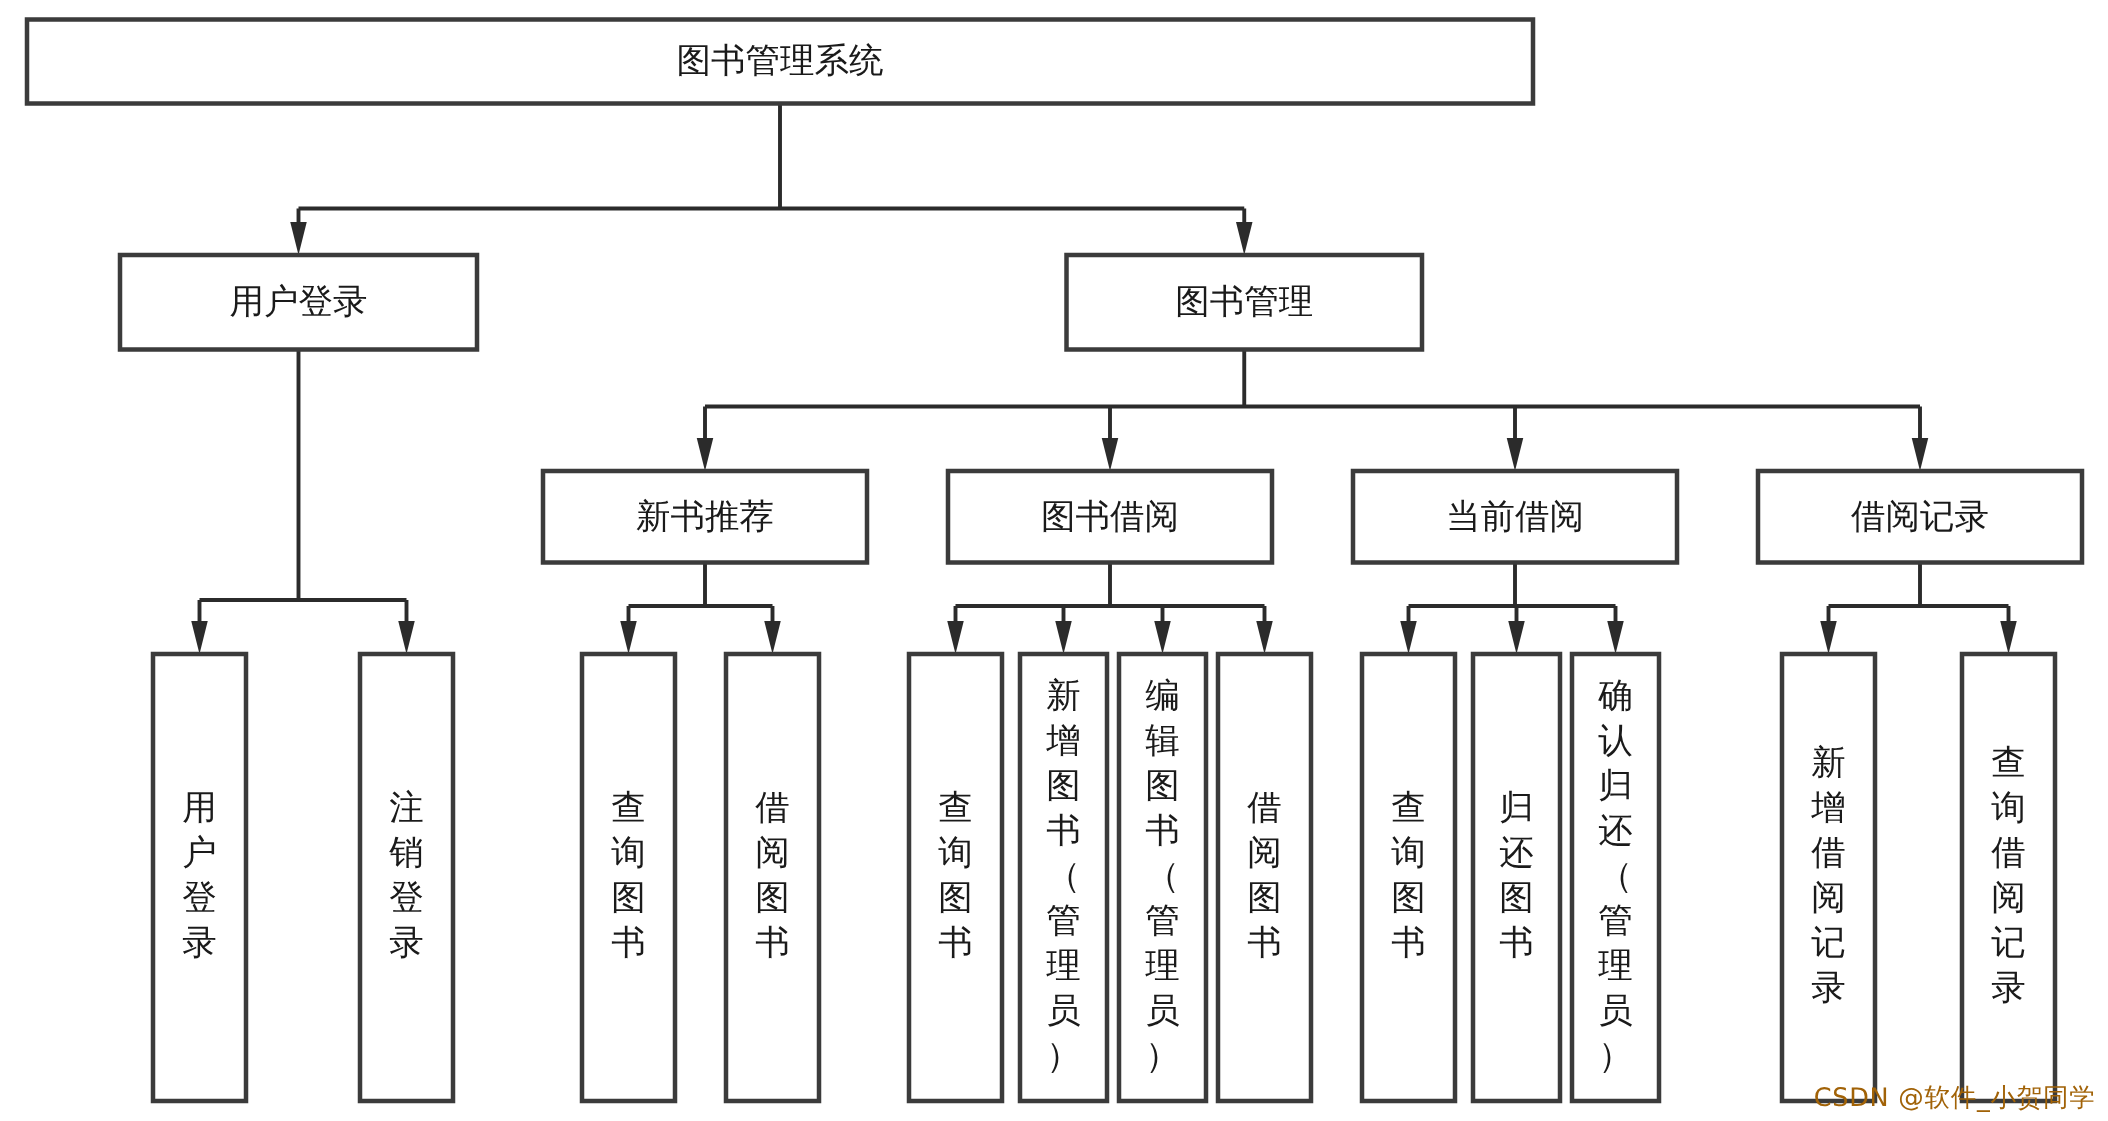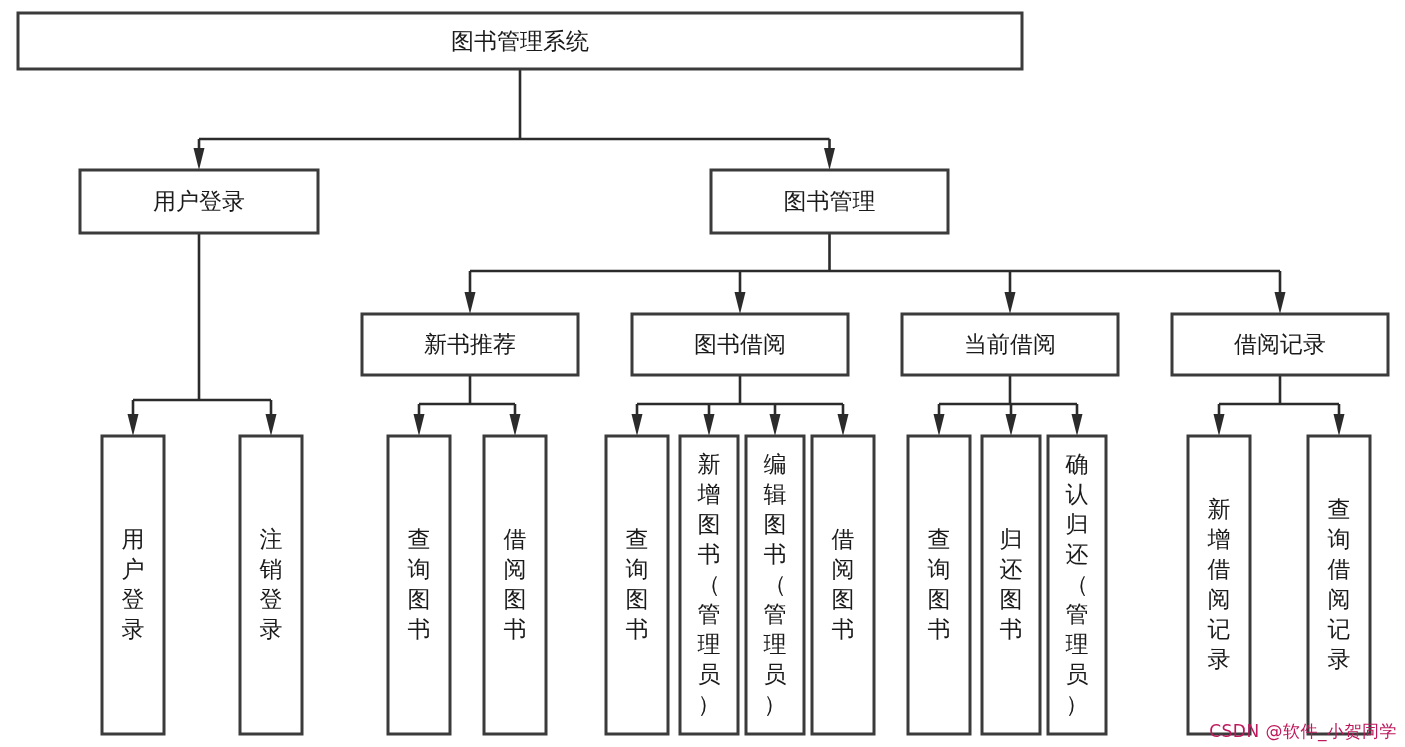--- a/index.html
+++ b/index.html
@@ -46,21 +46,21 @@
   .edge-arrow {
     fill: #2b2b2b;
     stroke: none;
   }
   .watermark {
     position: absolute;
     right: 8px;
     bottom: 4px;
     font-family: "DejaVu Sans", "Liberation Sans", sans-serif;
     font-size: 17px;
-    color: #be185d;
+    color: #a16207;
     letter-spacing: 0.5px;
     white-space: nowrap;
     user-select: none;
   }
 </style>
 </head>
 <body>
 
 <div id="diagram-root">
   <svg class="flow" viewBox="0 0 1405 747" xmlns="http://www.w3.org/2000/svg">

